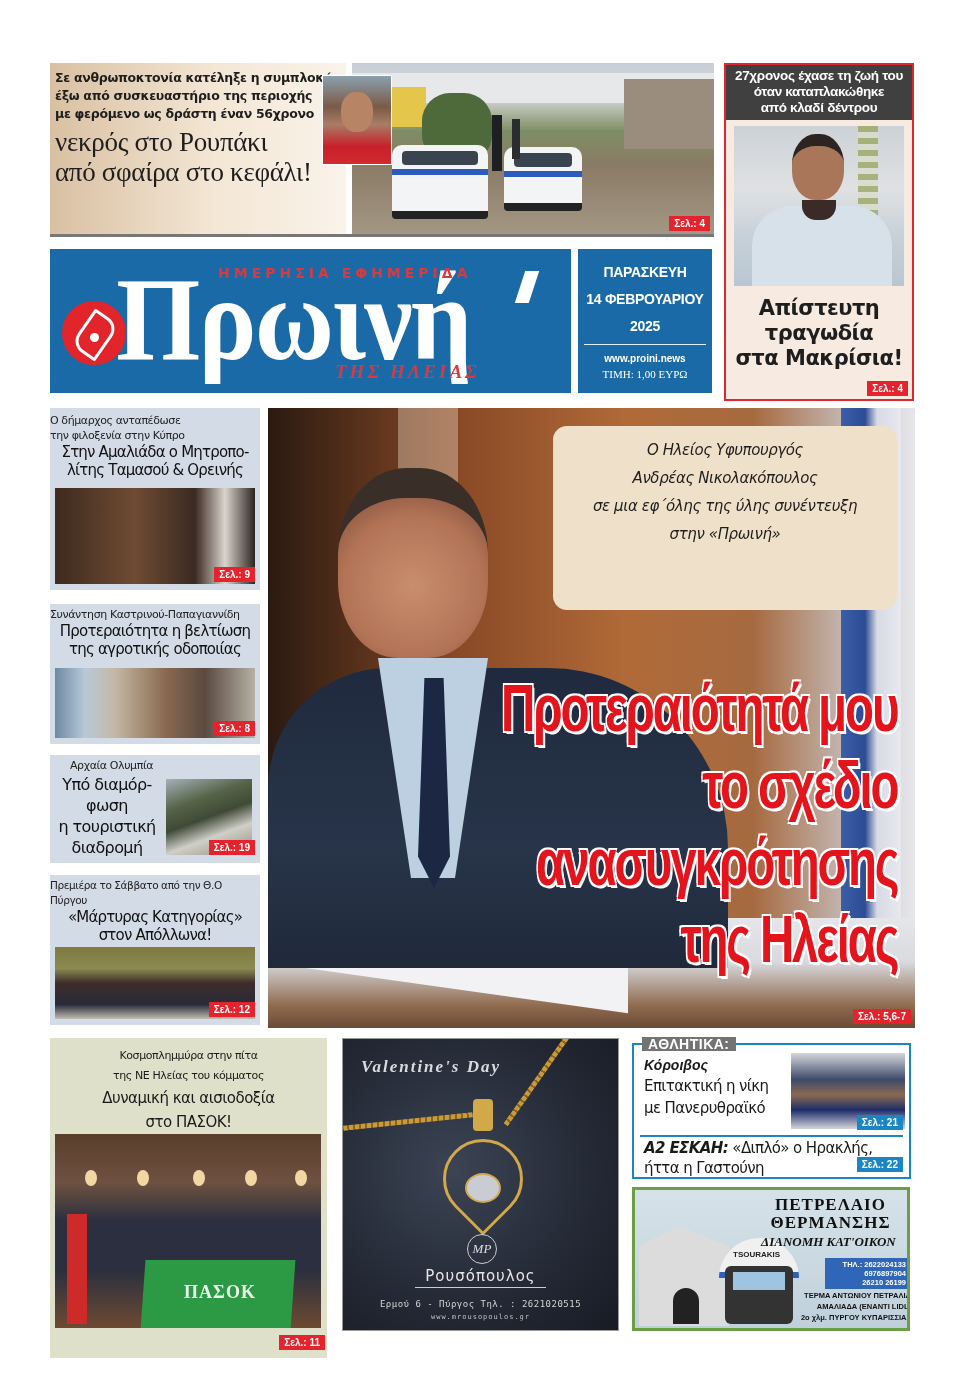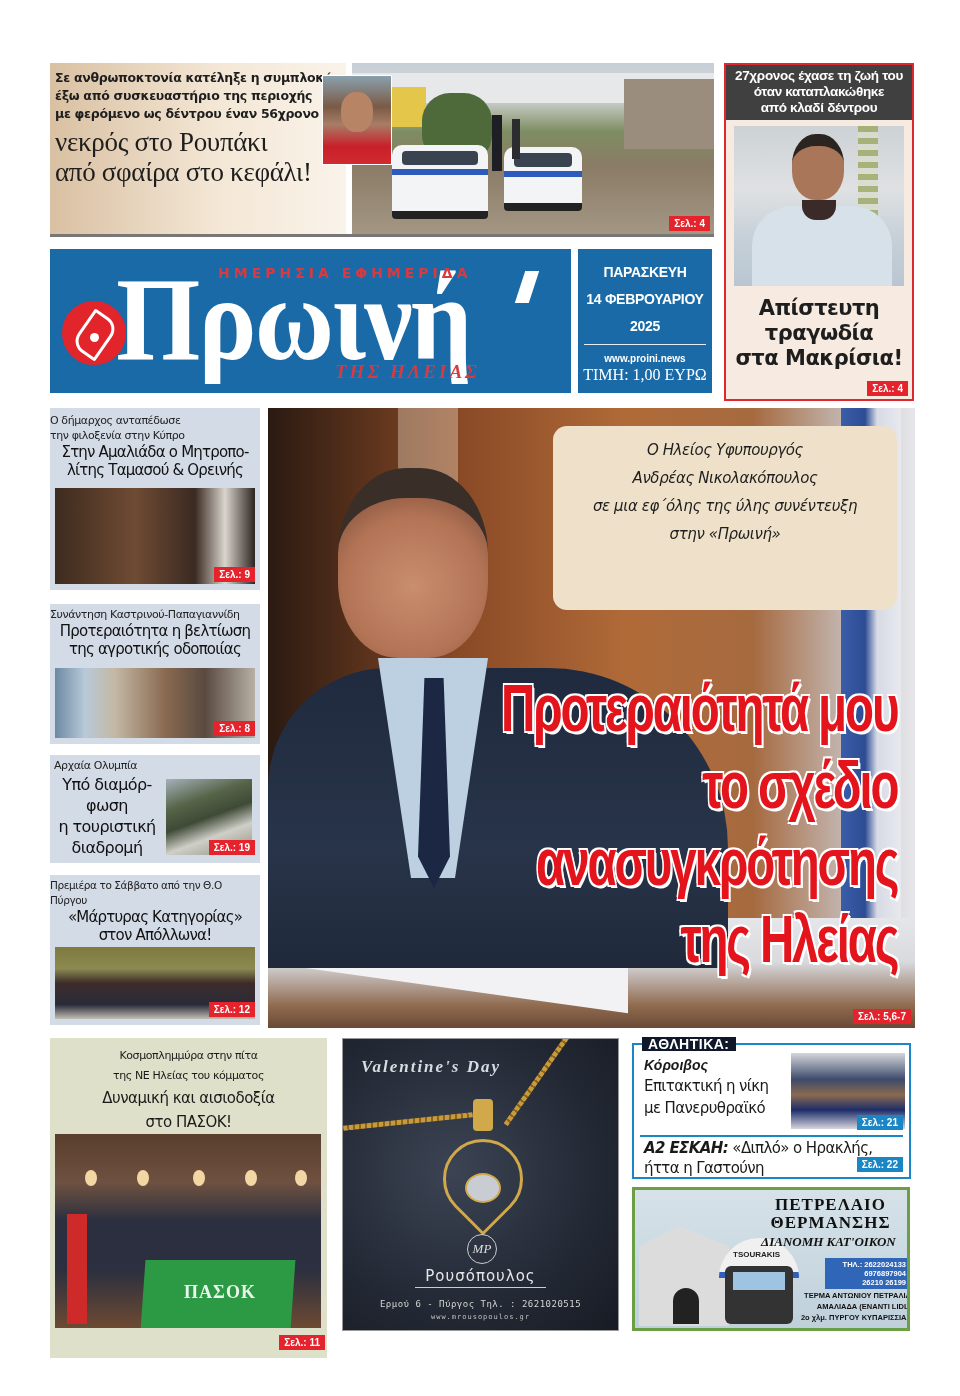--- a/index.html
+++ b/index.html
@@ -39,34 +39,34 @@
   #masthead .logo-circle .dot { position: absolute; left: 28px; top: 32px; width: 9px; height: 9px; border-radius: 50%; background: #fff; }
   #masthead .tagline-top { position: absolute; left: 168px; top: 16px; font-size: 14px; font-weight: bold; color: #d83a3f; letter-spacing: 4px; font-family: "DejaVu Sans", sans-serif; }
   #masthead .title { position: absolute; left: 66px; top: 6px; font-family: "Liberation Serif", "DejaVu Serif", serif; font-weight: bold; font-size: 118px; line-height: 130px; color: #ffffff; letter-spacing: -2px; transform: scaleX(0.92); transform-origin: left; }
   #masthead .tagline-bottom { position: absolute; left: 285px; top: 112px; font-size: 19px; font-style: italic; font-weight: bold; color: #d83a3f; letter-spacing: 3px; font-family: "Liberation Serif", serif; }
   #masthead .accent-mark { position: absolute; left: 470px; top: 22px; width: 14px; height: 32px; background: #fff; transform: skewX(-18deg); }
 
   #datebox { left: 578px; top: 249px; width: 134px; height: 144px; background: #1a6aa8; color: #fff; text-align: center; padding-top: 10px; }
   #datebox .line { font-size: 14px; font-weight: bold; line-height: 27px; font-family: "Liberation Sans", sans-serif; letter-spacing: -0.3px; }
   #datebox .sep { height: 1px; background: #e6eef5; margin: 4px 6px 6px; }
   #datebox .url { font-size: 10px; font-weight: bold; line-height: 15px; }
-  #datebox .price { font-size: 16px; line-height: 17px; font-family: "Liberation Serif", serif; }
+  #datebox .price { font-size: 11px; line-height: 17px; font-family: "Liberation Serif", serif; }
 
   
   .left-box { position: absolute; left: 50px; width: 210px; background: #d3dbe7; overflow: hidden; }
   .left-box .kicker { text-align: left; font-size: 11px; line-height: 15px; color: #222; font-family: "DejaVu Sans", sans-serif; letter-spacing: -0.4px; }
   .left-box .head { text-align: center; font-size: 15px; line-height: 18px; color: #111; font-family: "DejaVu Sans", sans-serif; letter-spacing: -0.8px; }
   .left-box .photo { position: absolute; left: 5px; right: 5px; bottom: 6px; overflow: hidden; }
 
   #story-amaliada { top: 408px; height: 182px; padding-top: 5px; }
   #story-amaliada .photo { height: 96px; background: linear-gradient(90deg, #3d2b1e 0%, #6f4b33 40%, #3a2a22 70%, #d9d4cc 85%, #2c2420 100%); }
   #story-road { top: 604px; height: 140px; padding-top: 3px; }
   #story-road .photo { height: 70px; background: linear-gradient(90deg, #6c8aa3 0%, #b8c9d8 15%, #c4b8a4 30%, #8a6a50 55%, #5a4a40 75%, #b6b0a5 100%); }
   #story-olympia { top: 755px; height: 108px; padding-top: 3px; }
-  #story-olympia .kicker { padding-left: 4px; }
+  #story-olympia .kicker { padding-left: 20px; }
   #story-olympia .side-head { position: absolute; left: 4px; top: 19px; width: 106px; text-align: center; font-size: 16px; line-height: 21px; font-family: "DejaVu Sans", sans-serif; color: #111; letter-spacing: -0.6px; }
   #story-olympia .photo { left: 116px; right: 8px; top: 24px; bottom: 8px; background: linear-gradient(160deg, #a4b1b9 0%, #566448 30%, #3f4a36 50%, #cfcfc8 70%, #8e8c78 100%); }
   #story-apollon { top: 875px; height: 150px; padding-top: 3px; }
   #story-apollon .photo { height: 72px; background: linear-gradient(180deg, #7e7a40 0%, #8c8a52 30%, #3d2c2a 50%, #2a2b3a 80%, #c2beb4 100%); }
 
   
   #main-story { left: 268px; top: 408px; width: 647px; height: 620px; overflow: hidden; background: linear-gradient(90deg, #2a1a12 0%, #4a2a18 10%, #8a4a26 30%, #b06a38 55%, #a66a40 75%, #c9c6c8 92%, #e7e7eb 100%); }
   #main-story .window { position: absolute; left: 130px; top: 0; width: 60px; height: 220px; background: rgba(255,240,220,0.35); }
   #main-story .flag { position: absolute; right: 14px; top: 0; width: 60px; height: 520px; background: linear-gradient(90deg, #2c54a8 0%, #1b3e8e 40%, #d8dce6 60%, #e8eaf0 100%); opacity: 0.9; }
   #main-story .suit { position: absolute; left: 0; top: 260px; width: 460px; height: 300px; background: linear-gradient(180deg, #1f2a3e 0%, #283449 60%, #1f293a 100%); border-radius: 120px 180px 0 0; }
@@ -99,21 +99,21 @@
   #ad-jewel .heart { position: absolute; left: 100px; top: 100px; width: 80px; height: 80px; border: 3px solid #d2a94a; transform: rotate(45deg); border-radius: 40px 40px 0 40px; border-right-color: #d2a94a; }
   #ad-jewel .heart-small { position: absolute; left: 122px; top: 134px; width: 36px; height: 30px; background: #c9ccd2; border: 2px solid #d2a94a; border-radius: 50% 50% 50% 50%; }
   #ad-jewel .bail { position: absolute; left: 130px; top: 60px; width: 20px; height: 32px; background: #d2a94a; border-radius: 4px; }
   #ad-jewel .monogram { position: absolute; left: 124px; top: 195px; width: 30px; height: 30px; border: 1px solid #ccc; border-radius: 50%; color: #ddd; font-family: "Liberation Serif", serif; font-style: italic; font-size: 13px; text-align: center; line-height: 28px; }
   #ad-jewel .brand { position: absolute; left: 0; right: 0; top: 228px; text-align: center; color: #e6e6e6; font-size: 15px; letter-spacing: 1px; font-family: "DejaVu Sans", sans-serif; }
   #ad-jewel .brand-line { position: absolute; left: 72px; right: 72px; top: 248px; height: 1px; background: #ccc; }
   #ad-jewel .addr { position: absolute; left: 0; right: 0; top: 260px; text-align: center; color: #d4d4d4; font-family: "DejaVu Sans Mono", monospace; font-size: 9px; letter-spacing: 0.5px; }
   #ad-jewel .web { position: absolute; left: 0; right: 0; top: 274px; text-align: center; color: #c0c0c0; font-family: "DejaVu Sans Mono", monospace; font-size: 7px; letter-spacing: 1px; }
 
   #sports { left: 632px; top: 1043px; width: 279px; height: 136px; border: 2px solid #1b86c6; background: #fff; }
-  #sports .tab { position: absolute; left: 8px; top: -8px; background: #0f172a; color: #fff; font-weight: bold; font-size: 14px; padding: 0 6px; line-height: 14px; letter-spacing: 0.5px; }
+  #sports .tab { position: absolute; left: 8px; top: -8px; background: #737373; color: #fff; font-weight: bold; font-size: 14px; padding: 0 6px; line-height: 14px; letter-spacing: 0.5px; }
   #sports .s1-kicker { position: absolute; left: 10px; top: 12px; font-size: 14px; font-style: italic; font-weight: bold; }
   #sports .s1-head { position: absolute; left: 10px; top: 30px; font-size: 15px; line-height: 22px; font-family: "DejaVu Sans", sans-serif; letter-spacing: -0.6px; }
   #sports .photo { position: absolute; left: 157px; top: 8px; width 114px; width: 114px; height: 76px; background: linear-gradient(180deg, #d4d7dc 0%, #3d4a6a 35%, #8a6a50 55%, #1d2d6a 75%, #d6d6dc 100%); }
   #sports .divider { position: absolute; left: 6px; right: 6px; top: 90px; height: 2px; background: #1b86c6; }
   #sports .s2 { position: absolute; left: 10px; top: 93px; font-size: 15px; line-height: 20px; font-family: "DejaVu Sans", sans-serif; letter-spacing: -0.6px; }
   #sports .s2 .kk { font-style: italic; font-weight: bold; }
 
   #ad-fuel { left: 632px; top: 1187px; width: 278px; height: 144px; border: 3px solid #6b9e45; background: linear-gradient(180deg, #d6e2e8 0%, #bfd0db 100%); overflow: hidden; }
   #ad-fuel .house { position: absolute; left: 4px; top: 36px; width: 90px; height: 100px; background: #dcdcdc; clip-path: polygon(0 20%, 45% 0, 100% 20%, 100% 100%, 0 100%); }
   #ad-fuel .door { position: absolute; left: 38px; top: 98px; width: 26px; height: 36px; background: #222; border-radius: 13px 13px 0 0; }
@@ -127,21 +127,21 @@
   #ad-fuel .addr { position: absolute; left: 134px; top: 100px; width: 142px; text-align: right; font-size: 7.5px; font-weight: bold; line-height: 11px; color: #111; }
 </style>
 </head>
 <body>
 
 <div id="top-story" class="abs">
   <div class="text-area">
     <div class="kicker">
       <div>Σε ανθρωποκτονία κατέληξε η συμπλοκή</div>
       <div>έξω από συσκευαστήριο της περιοχής</div>
-      <div>με φερόμενο ως δέντρου έναν 56χρονο</div>
+      <div>με φερόμενο ως δράστη έναν 56χρονο</div>
     </div>
     <div class="headline">
       <div>νεκρός στο Ρουπάκι</div>
       <div>από σφαίρα στο κεφάλι!</div>
     </div>
   </div>
   <div class="main-photo">
     <div class="building" style="left:0;top:10px;width:362px;height:30px;background:#e6e8ea;"></div>
     <div class="building" style="left:40px;top:24px;width:34px;height:40px;background:#e4c64a;"></div>
     <div class="building" style="right:0;top:16px;width:90px;height:70px;background:#9b8d7e;"></div>

